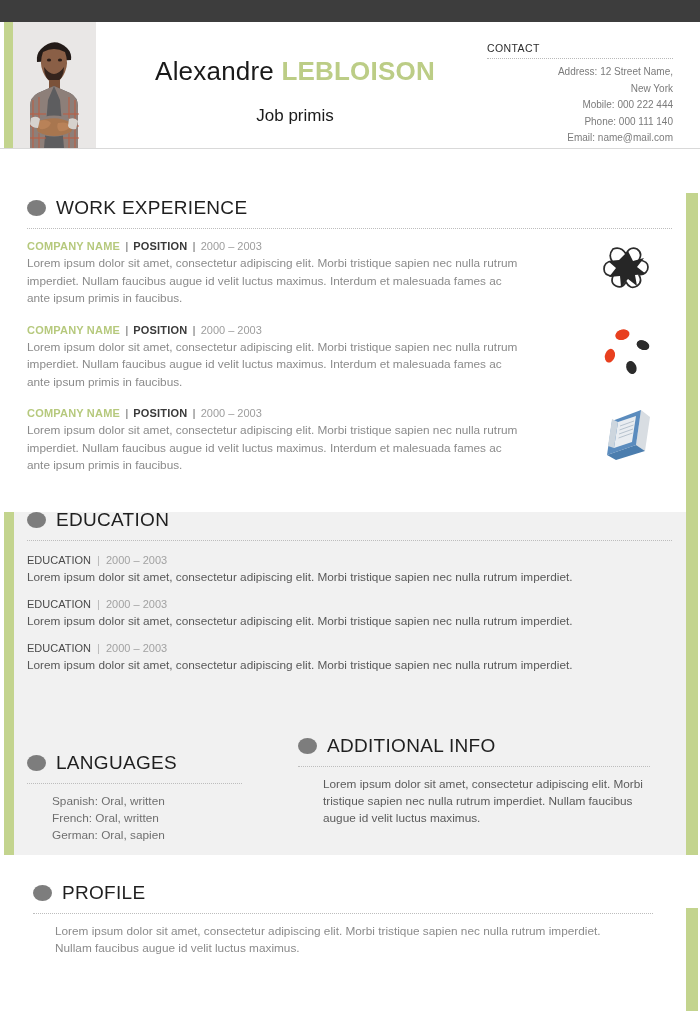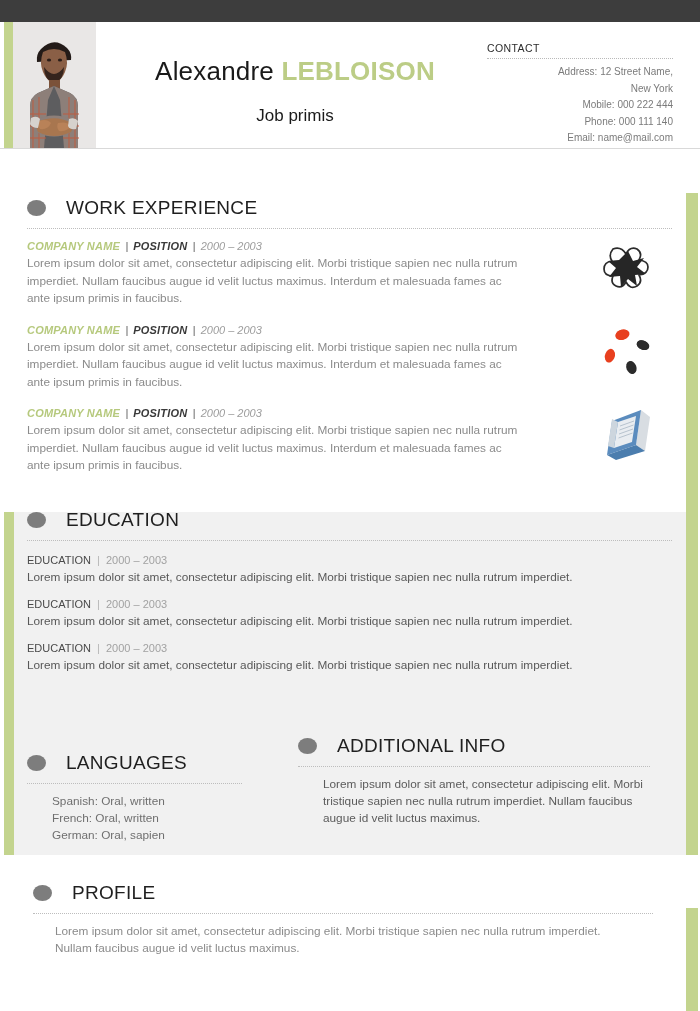--- a/index.html
+++ b/index.html
@@ -108,21 +108,21 @@
     left: 0; top: 148px;
     width: 700px; height: 0;
     border-bottom: 1px solid #d9d9d9;
   }
 
   
   .section { position: absolute; }
   .sec-head {
     display: flex;
     align-items: center;
-    gap: 20px;
+    gap: 10px;
   }
   .bullet {
     width: 19px; height: 16px;
     border-radius: 50%;
     background: #7d7d7d;
     flex: none;
   }
   .sec-title {
     font-size: 19px;
     letter-spacing: .3px;
@@ -136,21 +136,21 @@
 
   
   #work { left: 27px; top: 197px; width: 645px; }
   #work .sec-rule { margin: 9px 0 0 0; width: 645px; }
   .job {
     position: relative;
     margin-top: 10px;
     width: 500px;
   }
   .job + .job { margin-top: 15px; }
-  .job-meta { font-size: 11px; line-height: 14px; white-space: nowrap; font-style: italic; }
+  .job-meta { font-size: 11px; line-height: 14px; white-space: nowrap; }
   .j-company { color: #b6c97d; font-weight: bold; letter-spacing: .2px; }
   .j-sep     { color: #9a9a9a; font-weight: bold; padding: 0 2px; }
   .j-position{ color: #3a3a3a; font-weight: bold; letter-spacing: .2px; }
   .j-dates   { color: #9d9d9d; }
   .job-desc {
     margin-top: 2px;
     font-size: 11.8px;
     line-height: 17.5px;
     color: #8b8b8b;
     width: 492px;

